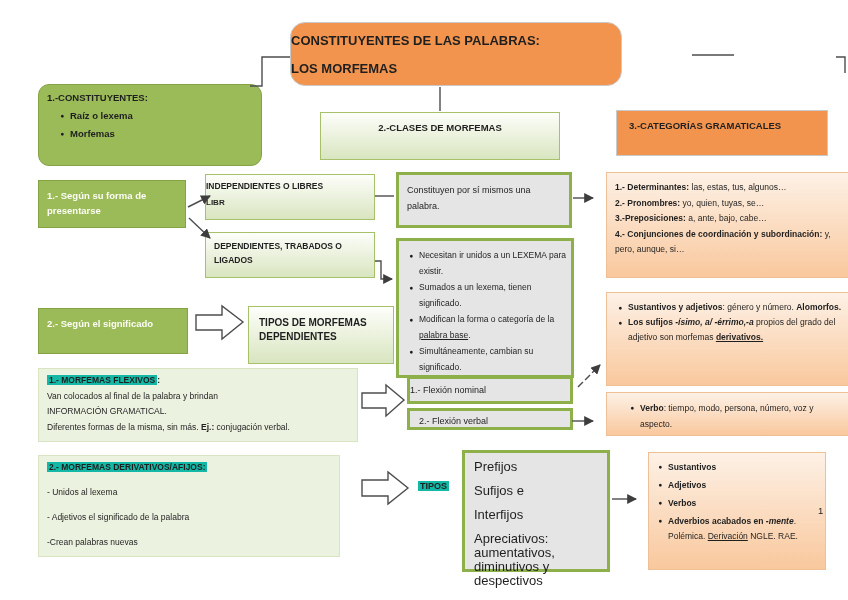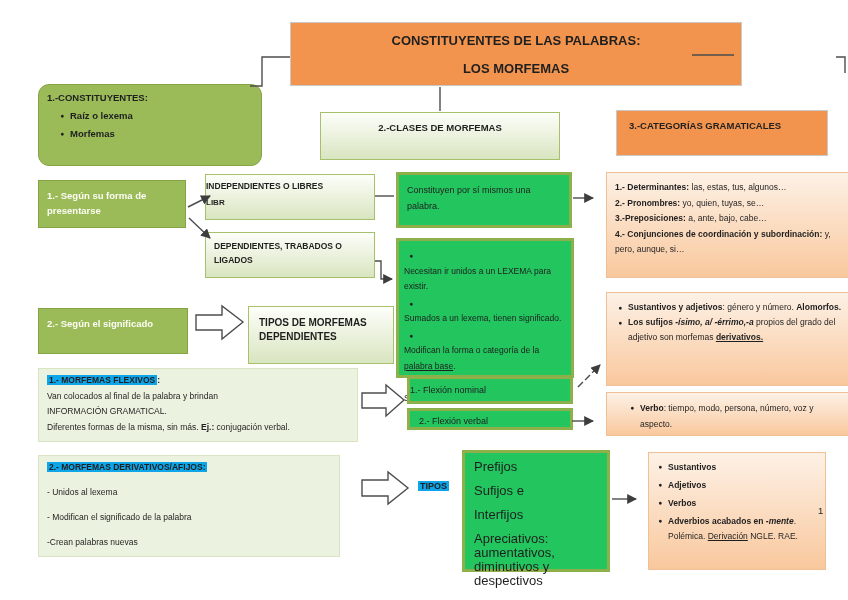--- a/index.html
+++ b/index.html
@@ -4,51 +4,51 @@
 <style>
   html,body{margin:0;padding:0;background:#ffffff;}
   #canvas{position:relative;width:848px;height:600px;background:#ffffff;overflow:hidden;
           font-family:"Liberation Sans","DejaVu Sans",sans-serif;color:#1f1f1f;}
   #connectors{position:absolute;left:0;top:0;width:848px;height:600px;pointer-events:none;z-index:5;}
   .box{position:absolute;box-sizing:border-box;z-index:2;}
   .orange-solid{background:#F2944E;border:1px solid #c9c9c9;}
   .green-solid{background:#9BBB59;border:1px solid #85a344;}
   .green-grad{background:linear-gradient(#fdfefa,#d9e5c0);border:1px solid #a6c169;}
   .green-light{background:#ECF2E0;border:1px solid #d9e5c2;}
-  .white-green{background:#22c55e;border:3px solid #8DB04A;}
+  .white-green{background:#e5e5e5;border:3px solid #8DB04A;}
   .peach{background:linear-gradient(#FDF1E6,#F9C89D);border:1px solid #efc096;margin-left:8px;}
   .b{font-weight:bold;}
   .i{font-style:italic;}
   .u{text-decoration:underline;}
-  .hl{background:#0ea5e9;padding:0 2px;}
+  .hl{background:#14b8a6;padding:0 2px;}
   .dot{display:inline-block;width:15px;flex:0 0 15px;text-align:center;font-size:6.5px;}
   .li{display:flex;align-items:flex-start;}
   .lt{flex:1;}
 
-  #title-box{left:290px;top:22px;width:452px;height:64px;text-align:center;font-weight:bold;font-size:13px;}
+  #title-box{left:290px;top:22px;width:332px;height:64px;text-align:left;font-weight:bold;font-size:13px;border-radius:15px;}
   #title-box .tl{margin-top:10px;}
   #title-box .tl2{margin-top:13px;}
 
   #constituyentes-box{left:38px;top:84px;width:224px;height:82px;font-size:9.5px;font-weight:bold;padding:7px 8px;border-radius:11px;}
   #constituyentes-box .li{margin-top:7px;padding-left:8px;line-height:11px;}
 
   #clases-box{left:320px;top:112px;width:240px;height:48px;font-size:9.5px;font-weight:bold;text-align:center;padding-top:9px;}
   #categorias-box{left:616px;top:110px;width:212px;height:46px;font-size:9.5px;font-weight:bold;padding:9px 0 0 12px;}
 
   #forma-box{left:38px;top:180px;width:148px;height:48px;color:#fdfdf5;font-weight:bold;font-size:9.5px;padding:7px 8px;line-height:15px;}
   #independientes-box{left:205px;top:174px;width:170px;height:46px;font-weight:bold;text-align:left;}
   #independientes-box .l1{font-size:8.5px;margin-top:6px;}
   #independientes-box .l2{font-size:8px;margin-top:7px;}
   #dependientes-box{left:205px;top:232px;width:170px;height:46px;font-weight:bold;font-size:8.5px;padding:6px 8px;line-height:14px;}
 
   #constituyen-box{left:396px;top:172px;width:176px;height:56px;font-size:9px;padding:7px 8px;line-height:16px;}
   #gramaticales-box{left:598px;top:172px;width:244px;height:106px;font-size:8.5px;padding:7px 8px;line-height:15.5px;}
 
   #depbullets-box{left:396px;top:238px;width:178px;height:140px;font-size:8.5px;padding:7px 5px;line-height:15.5px;}
-  #depbullets-box .li{margin-bottom:1px;flex-direction:column;}
+  #depbullets-box .li{margin-bottom:1px;}
 
   #significado-box{left:38px;top:308px;width:150px;height:46px;color:#fdfdf5;font-weight:bold;font-size:9.5px;padding:9px 8px;}
   #tiposmorfemas-box{left:248px;top:306px;width:146px;height:58px;font-weight:bold;font-size:10px;padding:9px 10px;line-height:14px;}
 
   #sustadj-box{left:598px;top:292px;width:244px;height:94px;font-size:8.5px;padding:7px 6px;line-height:15px;}
   #verbo-box{left:598px;top:392px;width:244px;height:44px;font-size:8.5px;padding:7px 6px 0 18px;line-height:16px;}
 
   #flexivos-box{left:38px;top:368px;width:320px;height:74px;font-size:8.5px;padding:4px 8px;line-height:15.5px;}
   #fnominal-box{left:407px;top:376px;width:166px;height:28px;font-size:9px;line-height:23px;}
   #fverbal-box{left:407px;top:408px;width:166px;height:22px;font-size:9px;padding-left:9px;line-height:21px;}
@@ -203,21 +203,21 @@
   <div id="verbo-box" class="box peach">
     <div class="li">
       <span class="dot">●</span>
       <span class="lt"><span class="b">Verbo</span><span>: tiempo, modo, persona, número, voz y aspecto.</span></span>
     </div>
   </div>
 
   <div id="derivativos-box" class="box green-light">
     <div><span class="b hl">2.- MORFEMAS DERIVATIVOS/AFIJOS:</span></div>
     <div class="dline"><span>- Unidos al lexema</span></div>
-    <div class="dline"><span>- Modifican el significado de la palabra</span></div>
+    <div class="dline"><span>- Adjetivos el significado de la palabra</span></div>
     <div class="dline"><span>-Crean palabras nuevas</span></div>
   </div>
 
   <div id="tipos-label">
     <span class="hl b">TIPOS</span>
   </div>
 
   <div id="prefijos-box" class="box white-green">
     <div class="pline">Prefijos</div>
     <div class="pline">Sufijos e</div>

